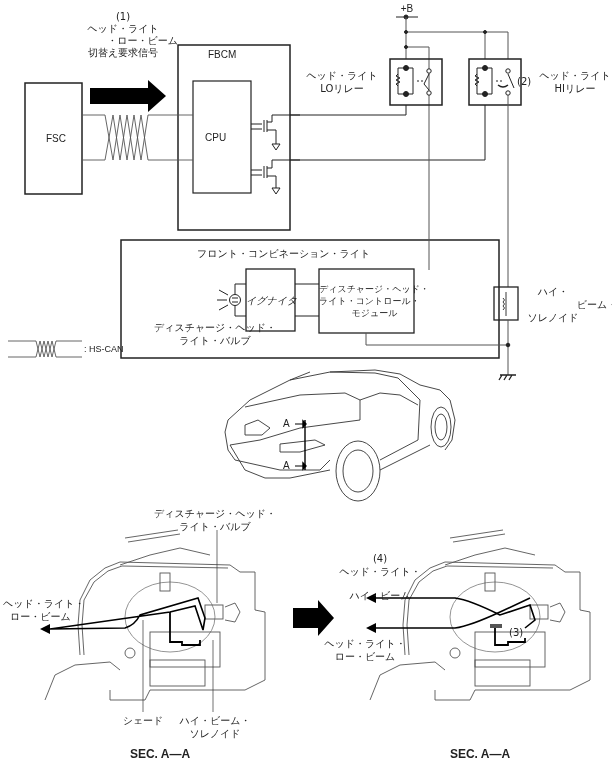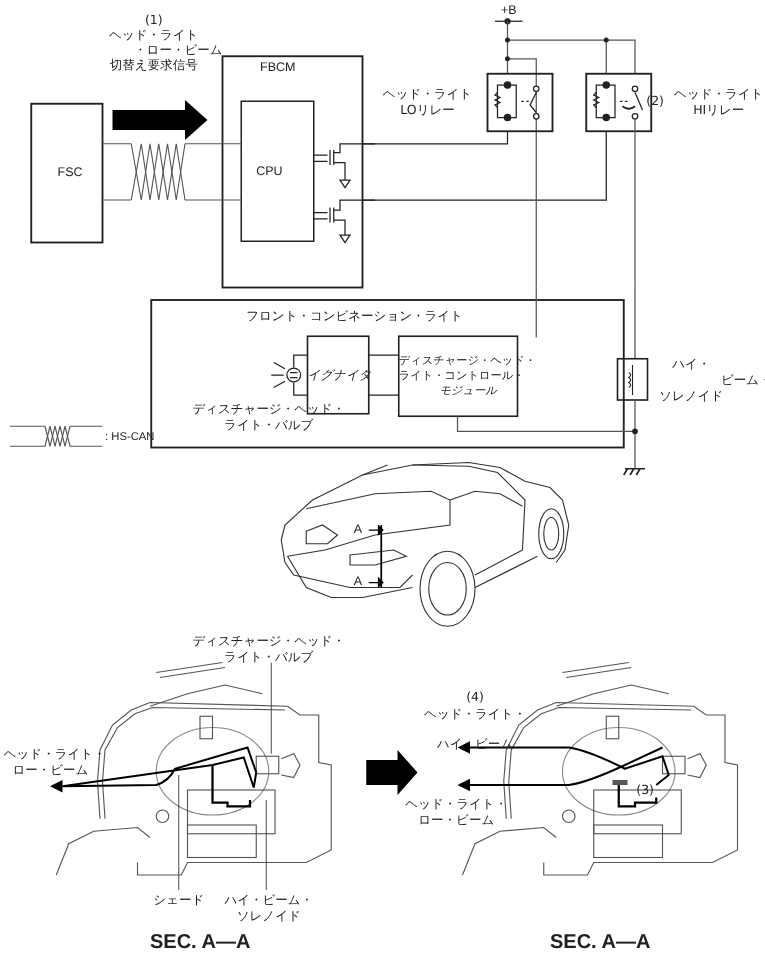--- a/index.html
+++ b/index.html
@@ -1,20 +1,20 @@
 <!DOCTYPE html>
 <html><head>
 <meta charset="utf-8">
 <style>
   html,body{margin:0;padding:0;background:#fff;}
   body{width:612px;height:762px;position:relative;overflow:hidden;font-family:"DejaVu Sans",sans-serif;color:#222;}
   svg{position:absolute;left:0;top:0;}
   .lbl{position:absolute;font-size:10px;line-height:12px;text-align:center;white-space:nowrap;color:#222;}
   .lbl.l{text-align:center;}
-  .bold{font-family:"Liberation Sans",sans-serif;font-weight:bold;font-size:16px;text-align:center;}
+  .bold{font-family:"Liberation Sans",sans-serif;font-weight:bold;font-size:12px;text-align:center;}
   .sans{font-family:"Liberation Sans",sans-serif;}
 </style>
 </head>
 <body>
 
 <svg width="612" height="762" viewBox="0 0 612 762" fill="none" stroke="#222">
 
   <rect x="25" y="83" width="57" height="111" stroke-width="1.5"></rect>
 
   <rect x="178" y="45" width="112" height="185" stroke-width="1.5"></rect>
@@ -200,21 +200,21 @@
 <div class="lbl" style="left:296px;top:70px;width:92px;">ヘッド・ライト</div>
 <div class="lbl" style="left:296px;top:83px;width:92px;">LOリレー</div>
 <div class="lbl l" style="left:517px;top:76px;">(2)</div>
 <div class="lbl" style="left:535px;top:70px;width:80px;">ヘッド・ライト</div>
 <div class="lbl" style="left:535px;top:83px;width:80px;">HIリレー</div>
 
 <div class="lbl l" style="left:197px;top:248px;">フロント・コンビネーション・ライト</div>
 <div class="lbl" style="left:246px;top:295px;width:50px;font-style:italic;">イグナイタ</div>
 <div class="lbl" style="left:319px;top:283px;width:95px;font-size:9px;">ディスチャージ・ヘッド・</div>
 <div class="lbl" style="left:319px;top:295px;width:86px;font-size:9px;">ライト・コントロール・</div>
-<div class="lbl" style="left:319px;top:307px;width:111px;font-size:9px;font-style:italic;">モジュール</div>
+<div class="lbl" style="left:319px;top:307px;width:111px;font-size:9px;">モジュール</div>
 <div class="lbl" style="left:518px;top:286px;width:70px;">ハイ・</div>
 <div class="lbl" style="left:518px;top:299px;width:70px;margin-left:44px;">ビーム・</div>
 <div class="lbl" style="left:518px;top:312px;width:70px;">ソレノイド</div>
 <div class="lbl" style="left:150px;top:322px;width:130px;">ディスチャージ・ヘッド・</div>
 <div class="lbl" style="left:150px;top:335px;width:130px;">ライト・バルブ</div>
 <div class="lbl sans l" style="left:84px;top:343px;font-size:9px;">: HS-CAN</div>
 
 <div class="lbl sans l" style="left:283px;top:418px;">A</div>
 <div class="lbl sans l" style="left:283px;top:460px;">A</div>
 

